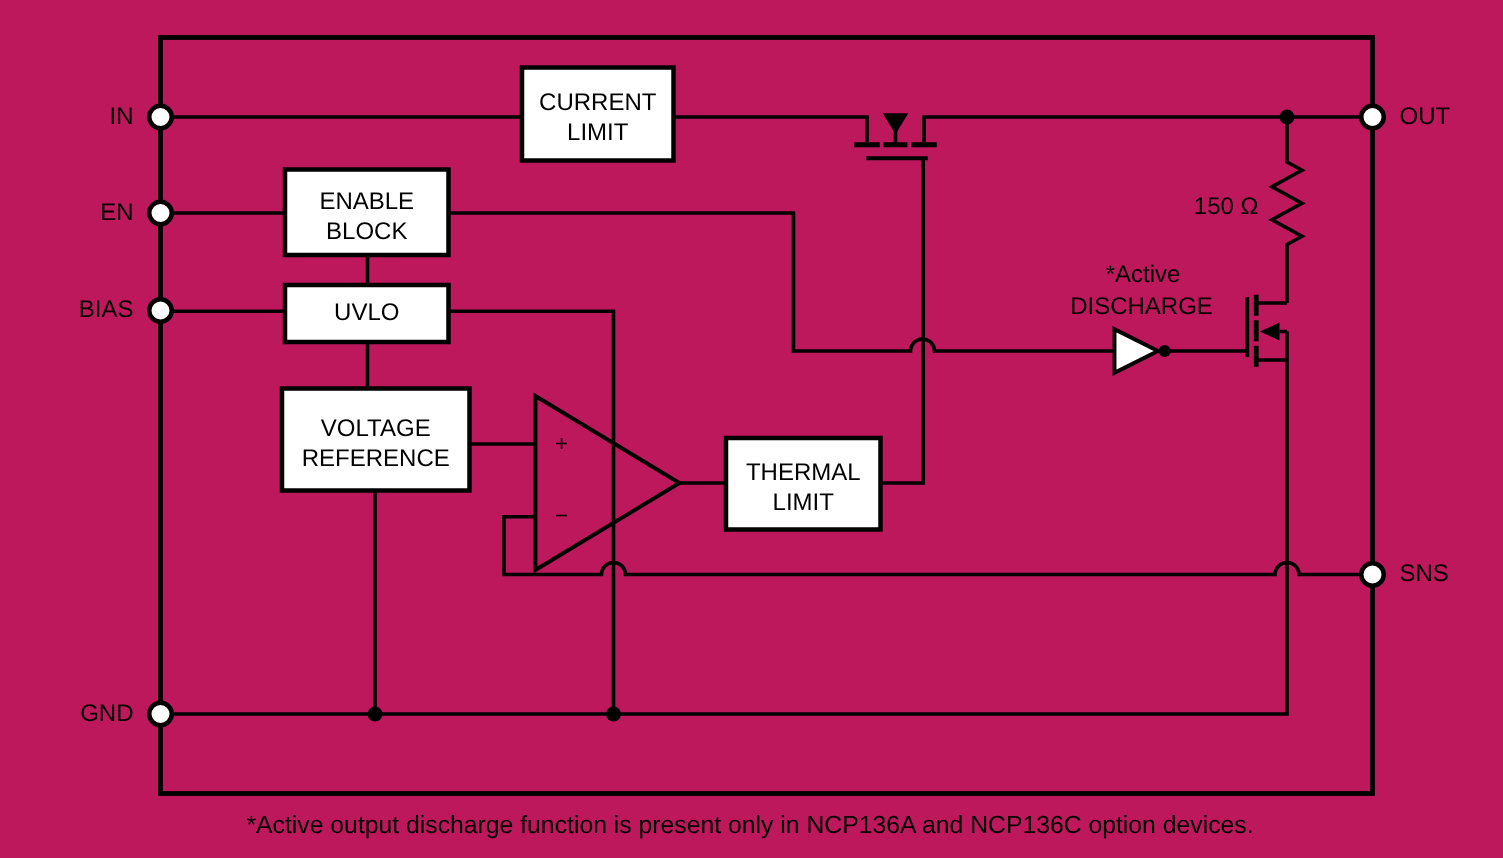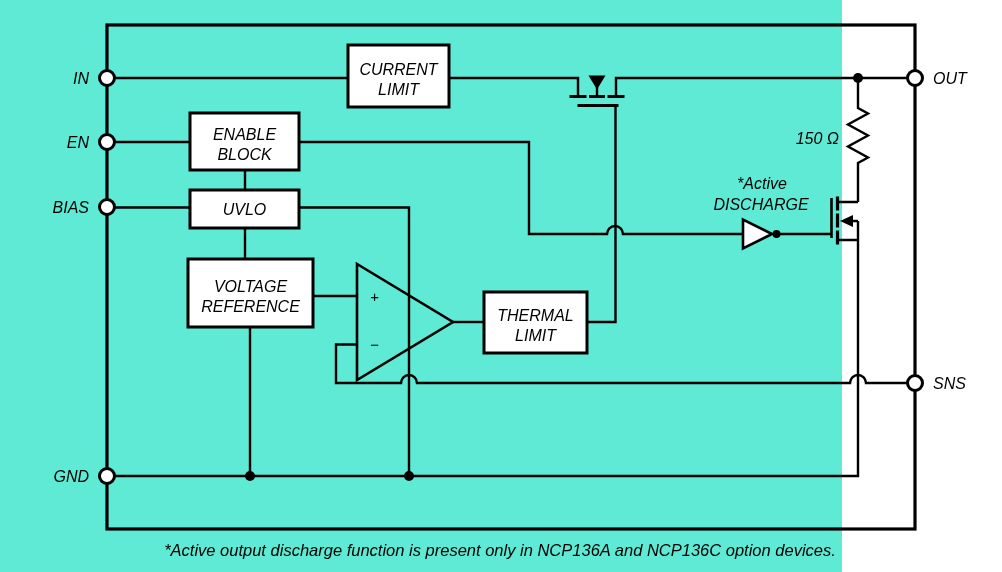--- a/index.html
+++ b/index.html
@@ -5,24 +5,23 @@
   html, body {
     margin: 0;
     padding: 0;
     background: #ffffff;
     width: 1002px;
     height: 572px;
     font-family: "Liberation Sans", sans-serif;
   }
   .diagram-wrap {
     position: relative;
-    width: 842px;
+    width: 1002px;
     height: 572px;
-    background: #5eead4;
-    font-style: italic;
+    background: #be185d;
   }
   svg text {
     fill: #000000;
     font-family: "Liberation Sans", sans-serif;
   }
   .pin-label   { font-size: 16px; }
   .block-label { font-size: 16px; }
   .small-sign  { font-size: 15px; }
   .part-label  { font-size: 16px; }
   .footnote    { font-size: 16.5px; }

